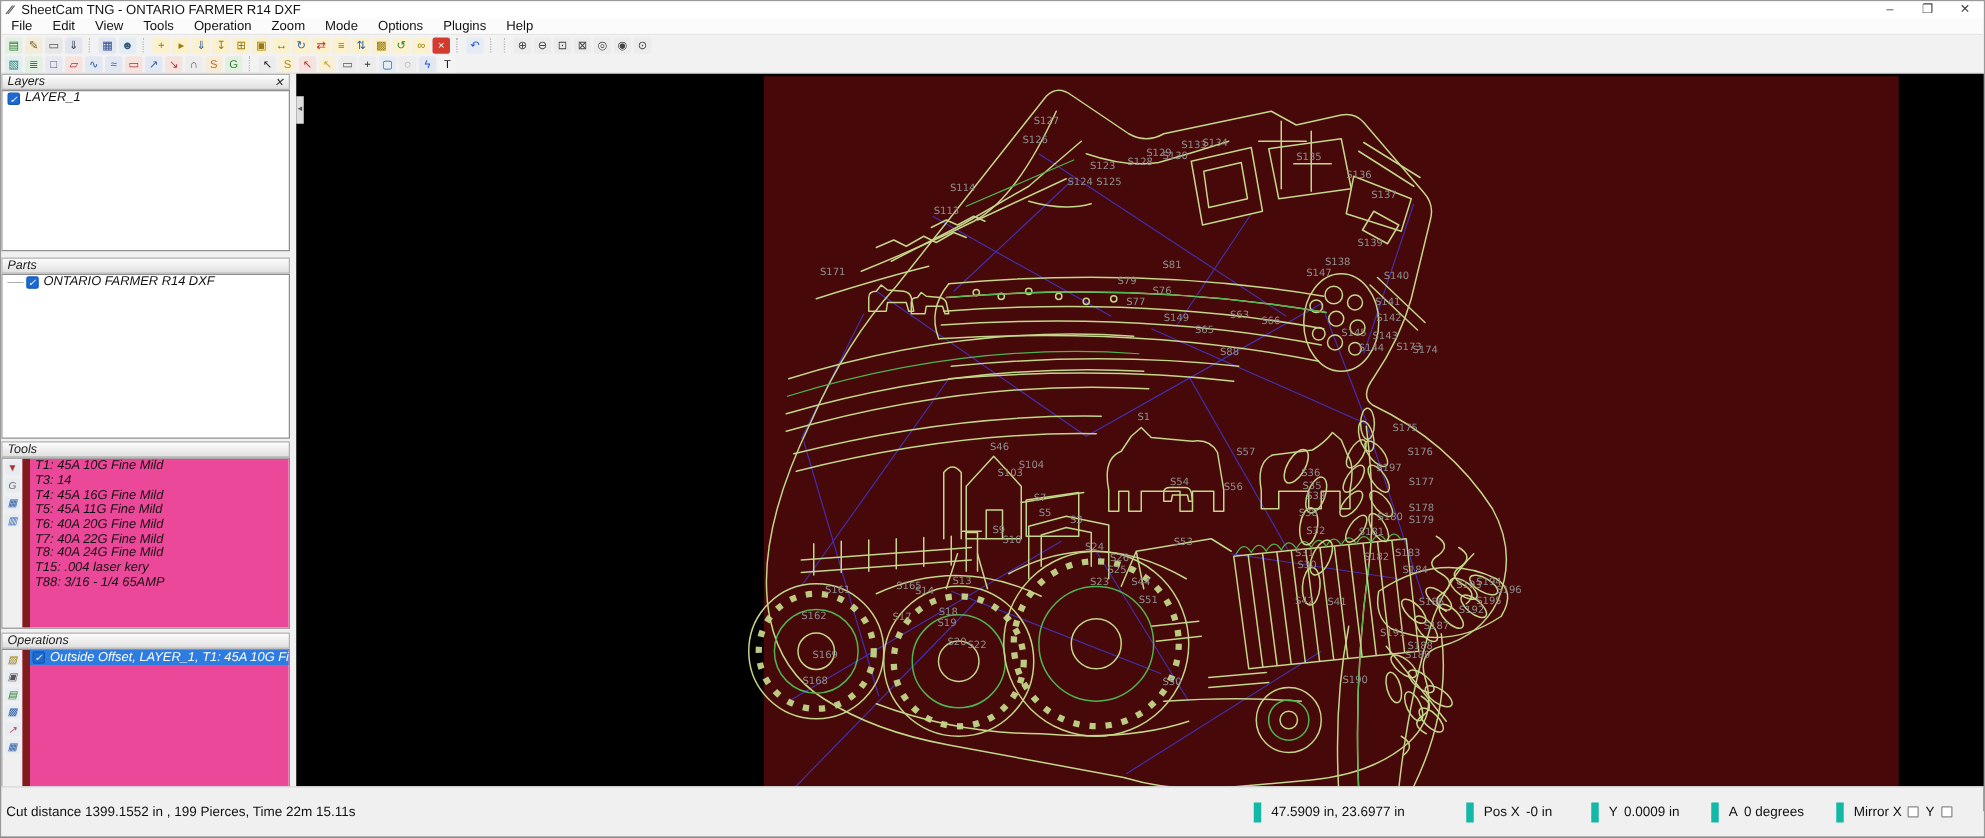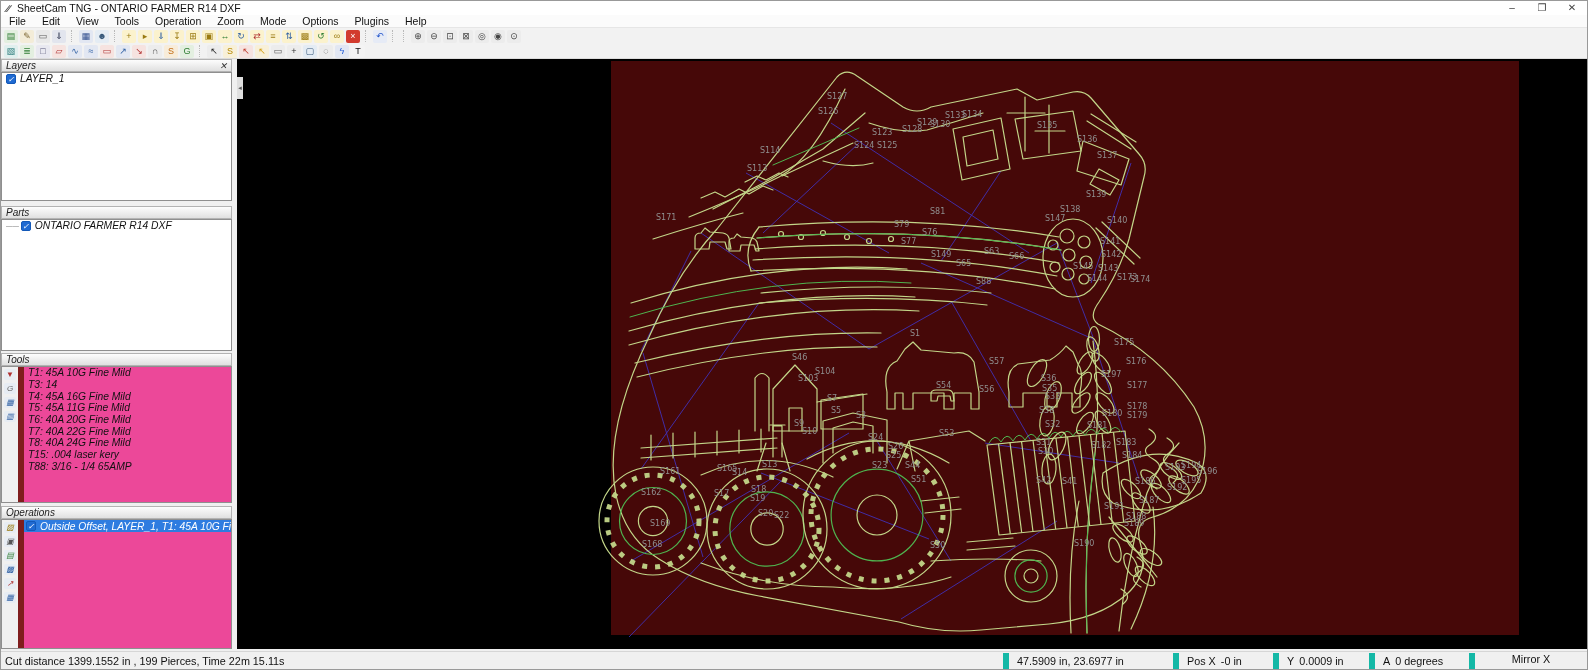--- a/index.html
+++ b/index.html
@@ -43,30 +43,30 @@
     color:#fff;font-size:8px;line-height:9px;text-align:center;margin-right:4px;}
   .tree-dash{color:#999;margin-right:2px;font-size:9px;}
   .op-row{display:flex;align-items:center;height:12px;font-size:10.3px;padding-left:2px;white-space:nowrap;}
   .op-row.selected{background:#2e7ce0;color:#fff;}
   
   .mainview{position:absolute;left:236px;top:58px;width:1352px;height:590px;background:#000;}
   .collapse-handle{position:absolute;left:0;top:18px;width:6px;height:22px;background:#dfdfdf;
     color:#555;font-size:7px;line-height:22px;text-align:center;}
   svg.cad{position:absolute;left:0;top:0;width:100%;height:100%;}
   
-  .statusbar{position:absolute;left:0;bottom:0;right:0;height:18px;background:#f0f0f0;
+  .statusbar{position:absolute;left:0;bottom:0;right:0;height:40px;background:#f0f0f0;
     border-top:1px solid #d6d6d6;display:flex;align-items:center;font-size:10.8px;color:#111;}
   .sb-msg{flex:1 1 auto;padding-left:4px;}
   .sb-field{flex:0 0 auto;border-left:6px solid #14b8a6;height:16px;display:flex;align-items:center;
     padding:0 8px;gap:5px;white-space:nowrap;}
   .sb-size{width:170px;}
   .sb-posx{width:100px;}
   .sb-y{width:96px;}
   .sb-a{width:100px;}
-  .sb-mirror{width:118px;flex-direction:column;}
+  .sb-mirror{width:118px;}
   .mini-cb{width:9px;height:9px;border:1px solid #8a8a8a;background:#fff;border-radius:1px;}
 </style>
 </head>
 <body>
 
 <div class="window">
 
   <div class="titlebar">
     <span class="app-icon">∕∕</span>
     <span class="title-text">SheetCam TNG - ONTARIO FARMER R14 DXF</span>

